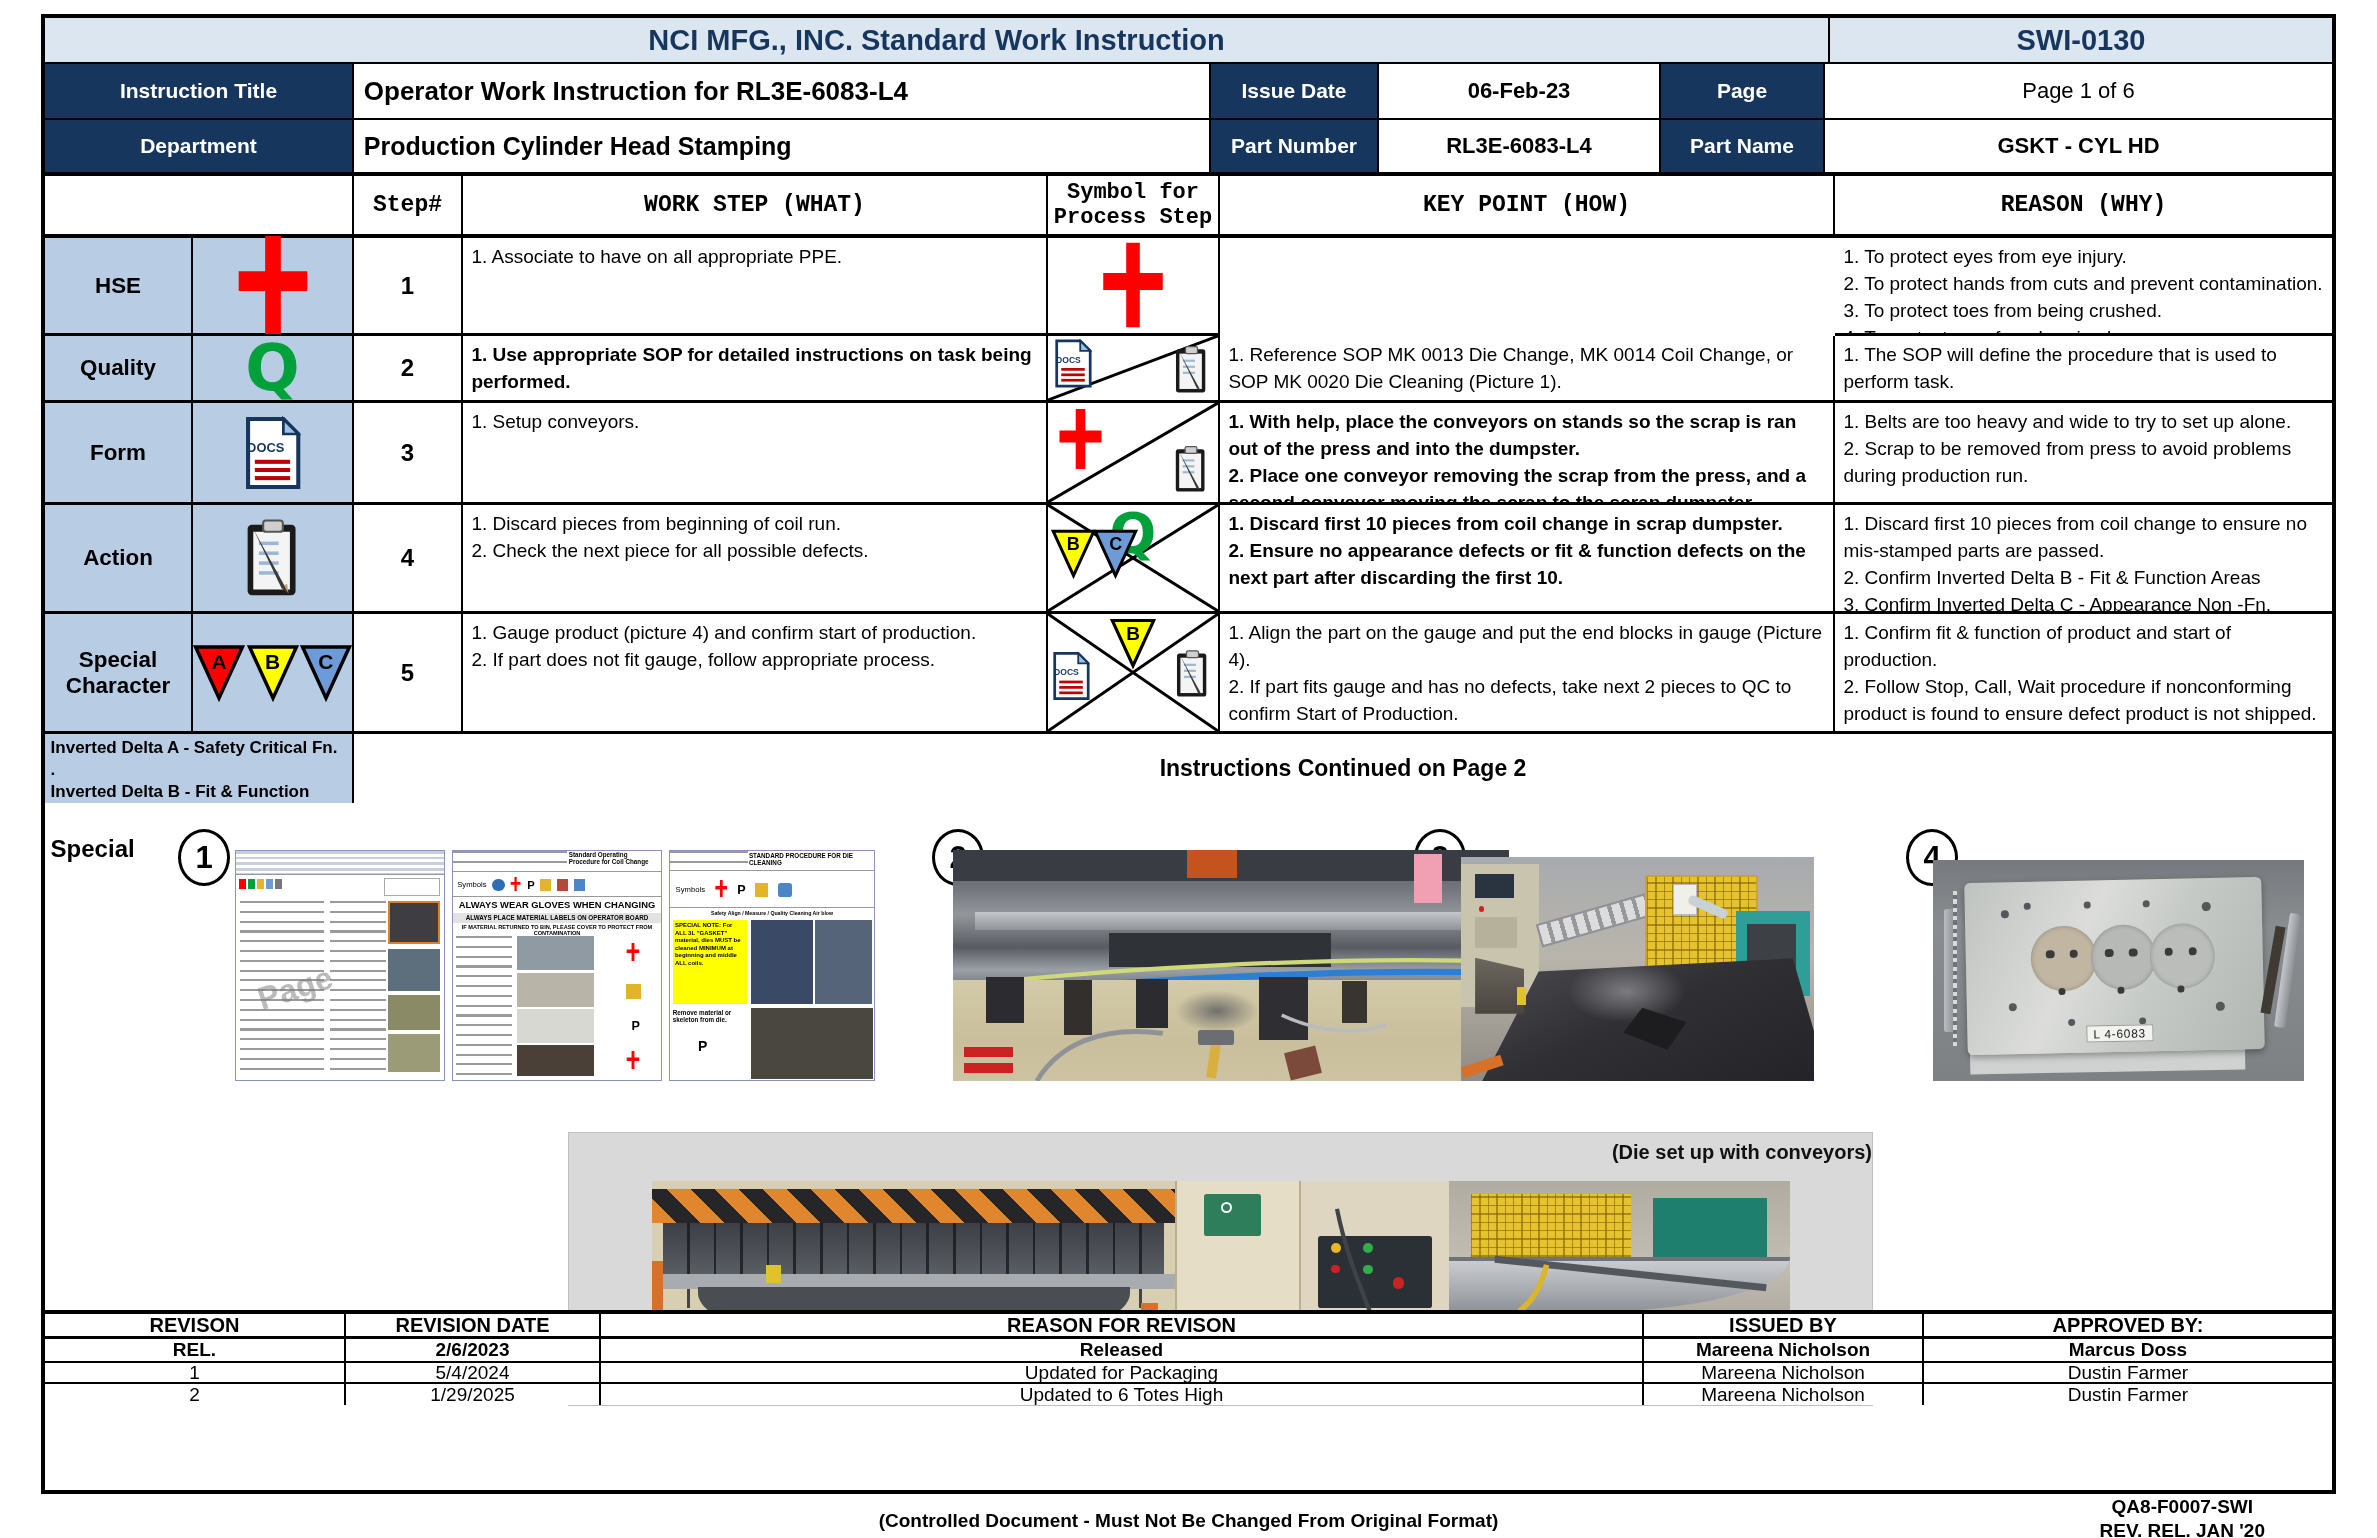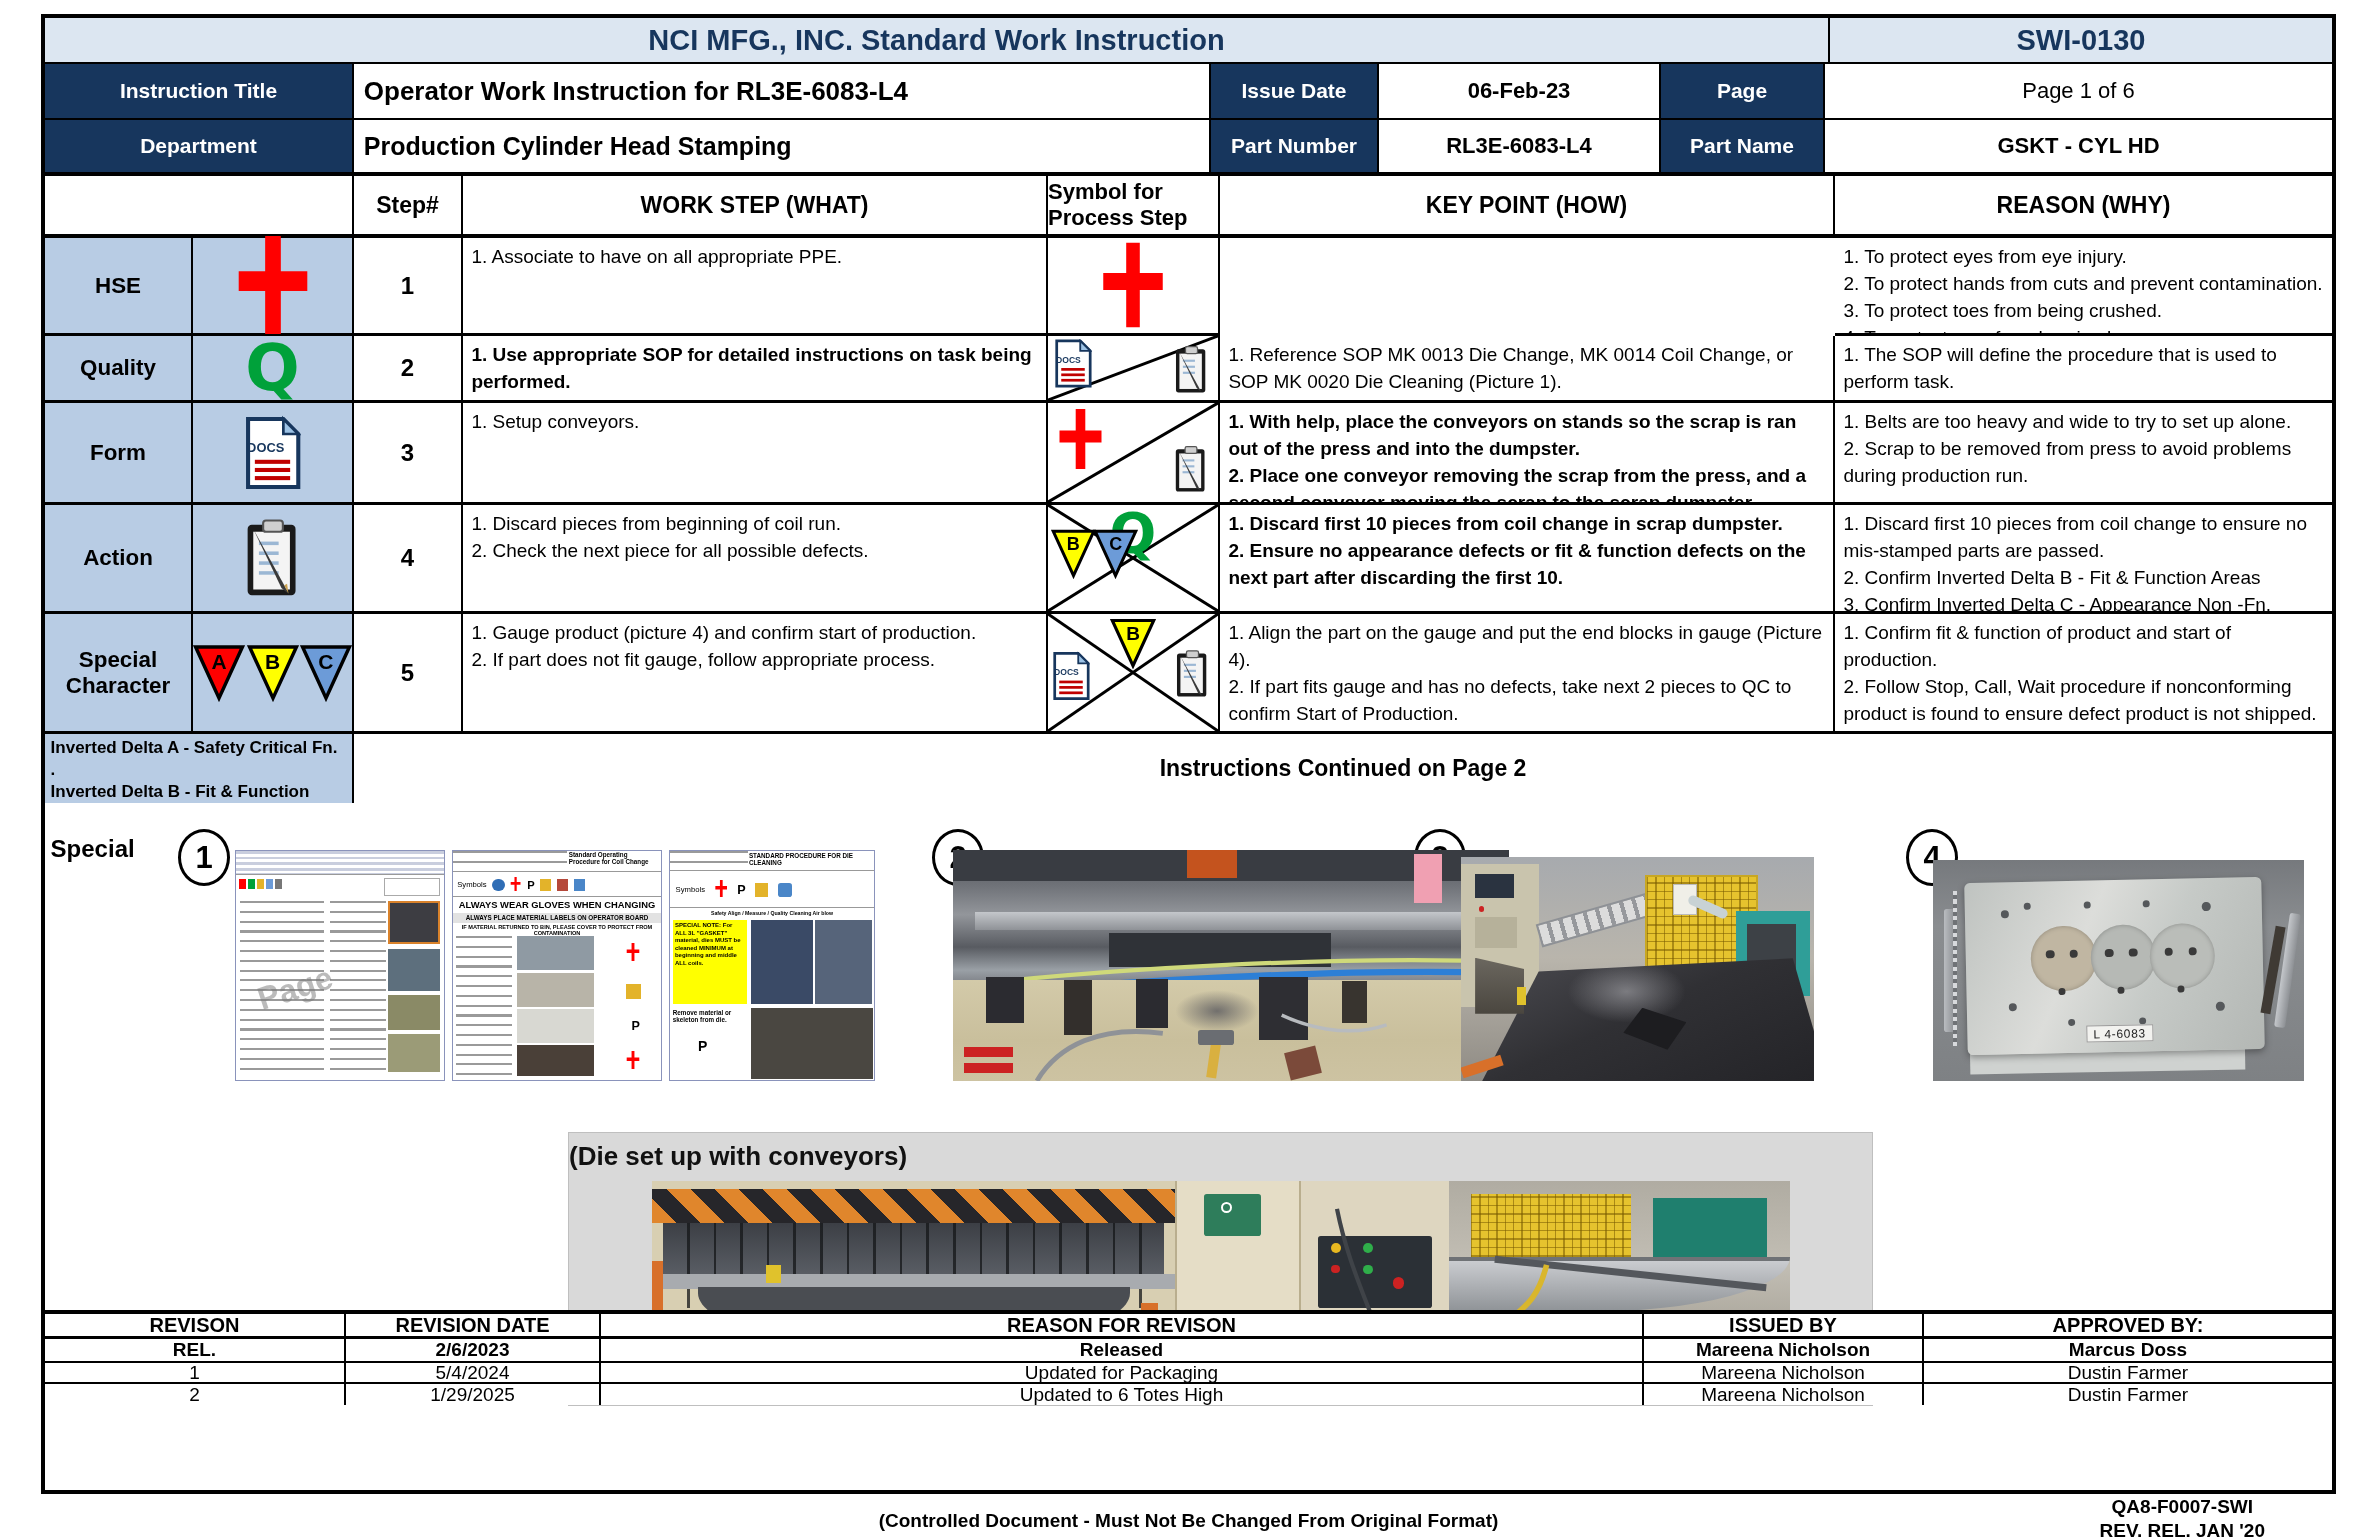--- a/index.html
+++ b/index.html
@@ -23,21 +23,21 @@
   .meta-row { height:56px; font-size:22px; }
   .meta-row .navy { font-size:21px; }
   .bb-thick { border-bottom-width:4.2px; }
 
   
   .wi-grid { display:grid; width:100%;
     grid-template-columns:148px 161px 109px 585px 172px 615px 1fr;
     grid-template-rows:62px 98px 67px 102px 109px 120px 69px; }
   .g { border-right:2.8px solid #000; border-bottom:3.5px solid #000; position:relative; background:#fff; }
   .g.norb { border-right:none; }
-  .colhead { display:flex; align-items:center; justify-content:center; text-align:left; font-weight:bold; font-size:23px; border-bottom-width:4.2px; }
+  .colhead { display:flex; align-items:center; justify-content:center; text-align:center; font-weight:bold; font-size:23px; border-bottom-width:4.2px;font-family:Liberation Mono, monospace; }
   .lt { background:#B8CCE4; }
   .legend-label { display:flex; align-items:center; justify-content:center; text-align:center; font-weight:bold; font-size:22.4px; padding:2.8px 7px; }
   .legend-icon { display:flex; align-items:center; justify-content:center; }
   .stepnum { display:flex; align-items:center; justify-content:center; font-weight:bold; font-size:24px; }
   .txt { padding:5.6px 8.4px; font-size:19px; line-height:1.42; white-space:pre-line; }
   .b { font-weight:bold; }
   .symcell { overflow:hidden; }
   .symcell svg.diag { position:absolute; inset:0; width:100%; height:100%; }
 
   .footnote { padding:2.8px 5.6px; font-size:17px; font-weight:bold; line-height:1.3; white-space:pre-line; border-bottom:none; }
@@ -56,21 +56,21 @@
   .badge { position:absolute; width:52px; height:57px; border:3.5px solid #000; border-radius:50%; background:#fff; display:flex; align-items:center; justify-content:center; font-weight:900; font-size:31px; }
 
   .photo { position:absolute; overflow:hidden; background:#888; }
   .thumb { position:absolute; background:#fff; border:1.4px solid #8a93bb; overflow:hidden; }
   .linesblock { background:repeating-linear-gradient(180deg,#9a9a9a 0 2.1px,transparent 2.1px 9.8px); }
   .mesh { background-color:#e6c32e;
     background-image:repeating-linear-gradient(0deg,rgba(120,90,0,.55) 0 1.4px,transparent 1.4px 8.4px),
                      repeating-linear-gradient(90deg,rgba(120,90,0,.55) 0 1.4px,transparent 1.4px 8.4px); }
 
   .gray-panel { position:absolute; left:523px; top:325px; width:1305px; height:274px; background:#d9d9d9; border:1.4px solid #bfbfbf; }
-  .panel-caption { position:absolute; top:8.4px; width:100%; text-align:left; font-size:26px; font-weight:600; color:#111; }
+  .panel-caption { position:absolute; top:8.4px; width:100%; text-align:right; font-size:20px; font-weight:600; color:#111; }
 
   
   .rev-table { position:absolute; left:0; bottom:0; width:100%; border-top:4.2px solid #000; display:grid;
     grid-template-columns:301px 255px 1043px 280px 1fr; grid-template-rows:25px 24px 21px 21px; background:#fff; }
   .rv { border-right:2.8px solid #000; border-bottom:2.8px solid #000; display:flex; align-items:center; justify-content:center; font-size:19px; }
   .rv.norb { border-right:none; }
   .rv.hd { font-weight:bold; font-size:20px; border-bottom-width:3.5px; }
   .rv.nobb { border-bottom:none; }
 
   .footer-center { position:absolute; left:0; width:100%; top:1510px; text-align:center; font-size:19px; font-weight:600; }

